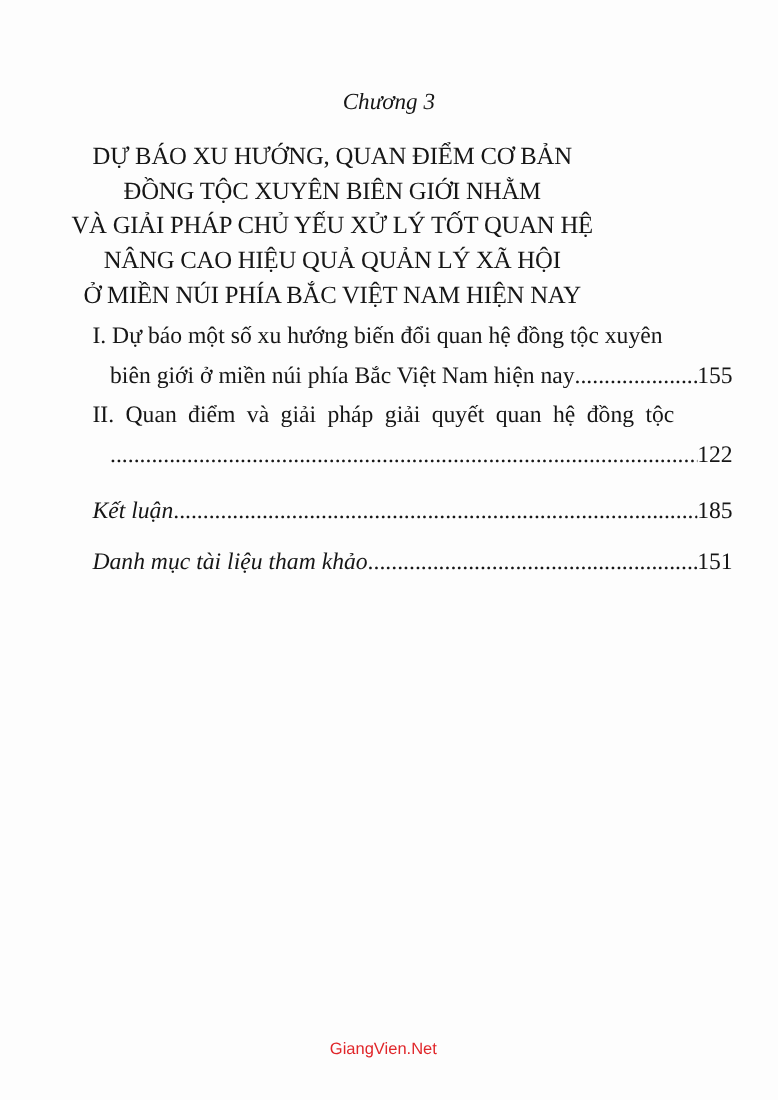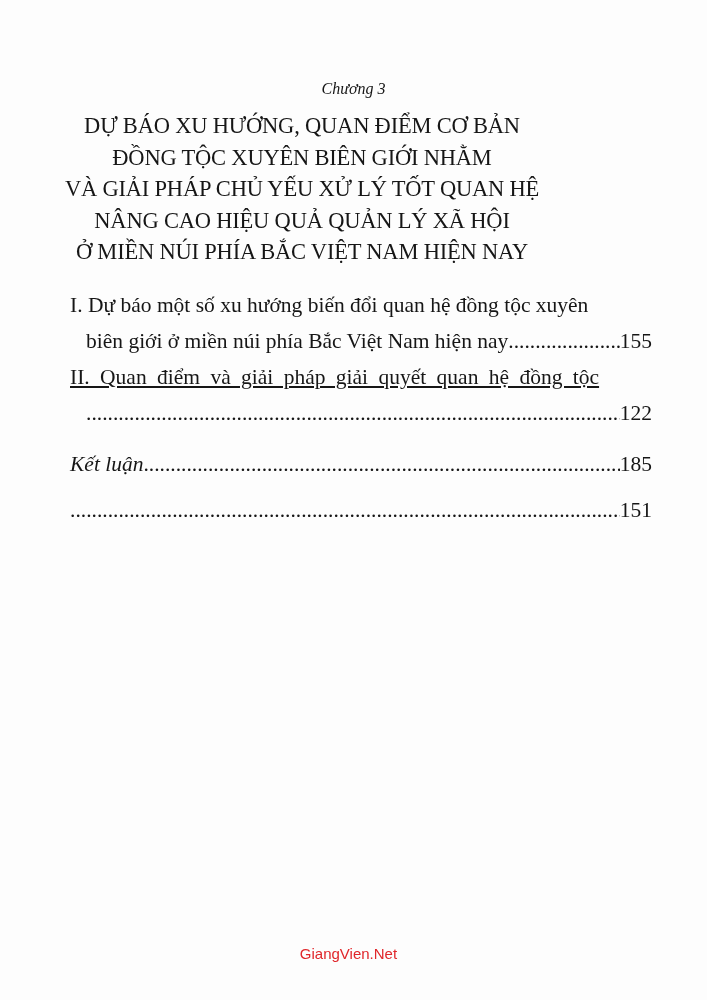--- a/index.html
+++ b/index.html
@@ -1,20 +1,20 @@
 <!DOCTYPE html>
 <html><head>
 <meta charset="utf-8">
 <style>
   html, body { margin:0; padding:0; background:#fdfdfd; }
   body { width:707px; height:1000px; position:relative; overflow:hidden; font-family:"Liberation Serif", serif; color:#161616; }
-  .chapter-label { position:absolute; top:80px; left:0; width:707px; text-align:center; font-style:italic; font-size:16px; }
-  .chapter-title { position:absolute; top:110px; left:0; width:604px; text-align:center; font-size:22.5px; line-height:31.5px; letter-spacing:-0.2px; }
+  .chapter-label { position:absolute; top:80px; left:0; width:707px; text-align:center; font-style:italic; font-size:21px; }
+  .chapter-title { position:absolute; top:126px; left:0; width:604px; text-align:center; font-size:22.5px; line-height:31.5px; letter-spacing:-0.2px; }
   .toc { position:absolute; left:68px; width:582px; font-size:21.5px; }
-  .entry { position:absolute; left:2px; width:582px; }
+  .entry { position:absolute; left:16px; width:582px; }
   .line { white-space:nowrap; height:36px; line-height:36px; display:flex; }
   .line .txt { white-space:nowrap; }
   .line .dots { flex:1; overflow:hidden; white-space:nowrap; letter-spacing:0px; }
   .line .dots::after { content:"........................................................................................................................................................"; }
   .line .pg { white-space:nowrap; }
   .indent { padding-left:16px; }
   .just { text-align:justify; text-align-last:justify; }
   .ital { font-style:italic; }
   .watermark { position:absolute; top:945px; left:0; width:697px; text-align:center; font-family:"Liberation Sans", sans-serif; font-size:15px; color:#e0262a; }
 </style>
@@ -36,35 +36,36 @@
         <span class="txt">I. Dự báo một số xu hướng biến đổi quan hệ đồng tộc xuyên</span>
       </div>
     <div class="line indent">
       <span class="txt">biên giới ở miền núi phía Bắc Việt Nam hiện nay</span>
       <span class="dots"></span>
       <span class="pg">155</span>
     </div>
   </div>
   <div class="entry" style="top:359px;">
     <div class="line just">
-        <span class="txt" style="word-spacing:5px;text-decoration:underline;">II. Quan điểm và giải pháp giải quyết quan hệ đồng tộc</span>
+        <span class="txt" style="word-spacing:5px;">II. Quan điểm và giải pháp giải quyết quan hệ đồng tộc</span>
       </div>
     <div class="line indent">
       <span class="dots"></span>
       <span class="pg">122</span>
     </div>
   </div>
   <div class="entry" style="top:446px;">
     <div class="line">
       <span class="txt ital">Kết luận</span>
       <span class="dots"></span>
       <span class="pg">185</span>
     </div>
   </div>
   <div class="entry" style="top:492px;">
     <div class="line">
+      <span class="txt ital">Danh mục tài liệu tham khảo</span>
       <span class="dots"></span>
       <span class="pg">151</span>
     </div>
   </div>
 </div>
 
 <div class="watermark">GiangVien.Net</div>
 
 </body></html>

